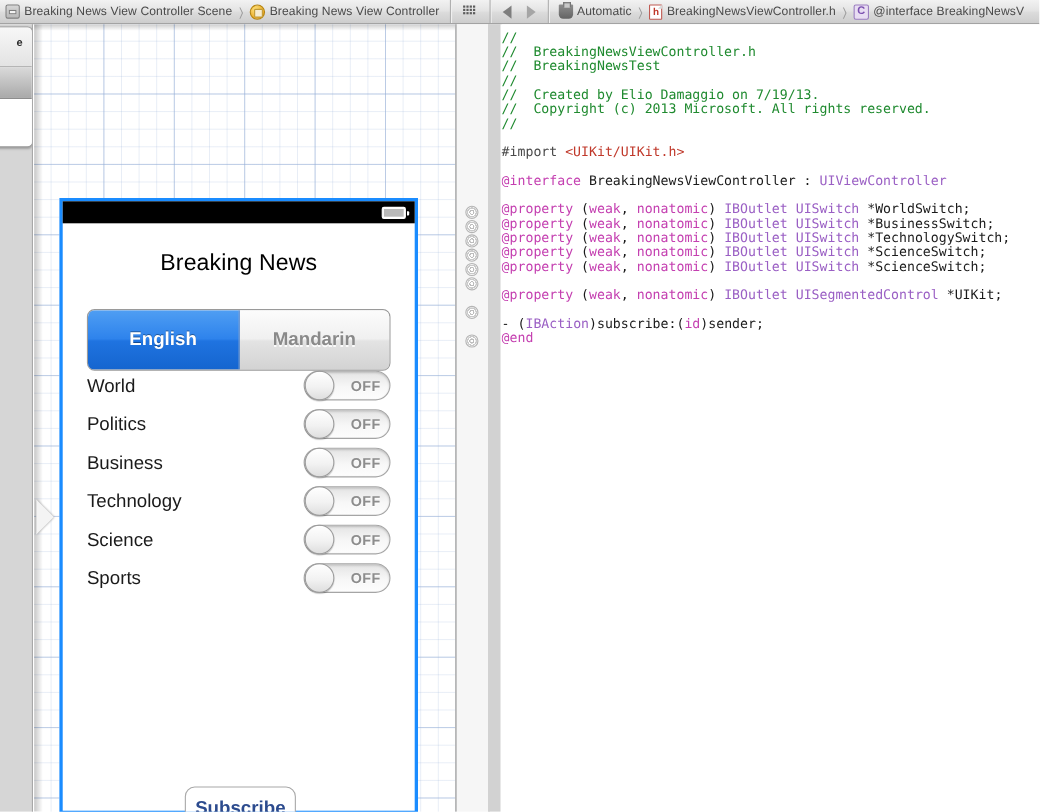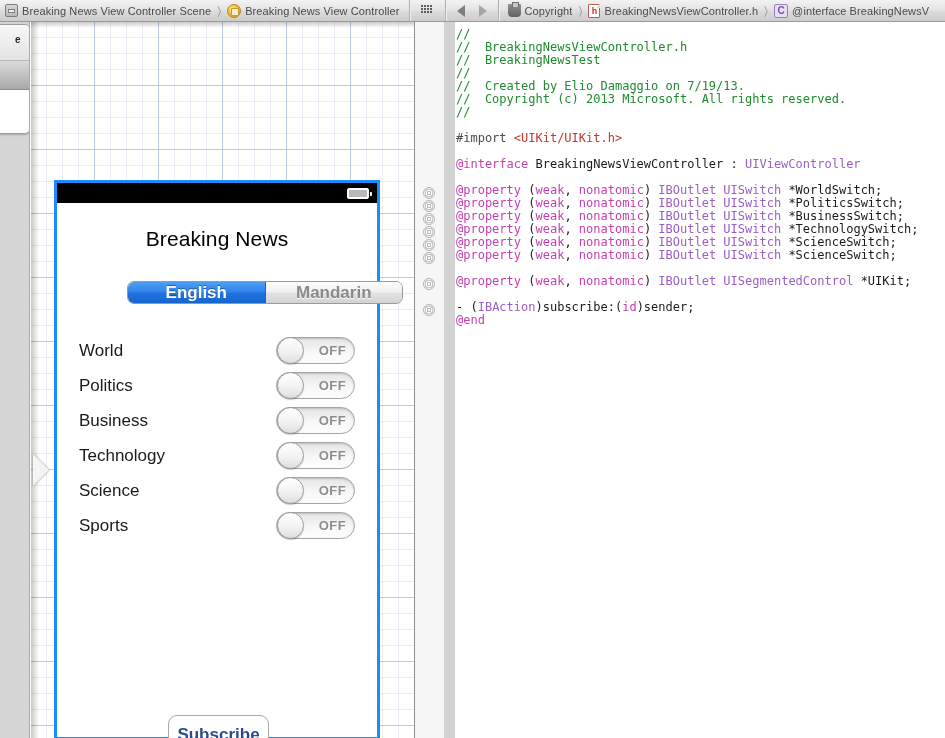--- a/index.html
+++ b/index.html
@@ -265,28 +265,27 @@
     font-size: 21px;
     color: #000;
     padding-top: 24px;
     letter-spacing: .1px;
   }
 
   
   .segmented {
     position: absolute;
     left: 22px; top: 78px;
-    width: 276px; height: 23px;
+    width: 276px; height: 56px;
     display: flex;
     border: 1px solid #9a9a9a;
     border-radius: 7px;
     box-sizing: border-box;
     overflow: hidden;
     background: linear-gradient(to bottom,#fdfdfd,#dedede);
-    margin-left: 48px;
   }
   .seg {
     flex: 1;
     display: flex;
     align-items: center;
     justify-content: center;
     font-size: 17px;
     font-weight: bold;
     color: #8a8a8a;
     border-right: 1px solid #a4a4a4;
@@ -457,21 +456,21 @@
       <span class="ic ic-tri left"></span>
     </div>
     <div class="nav-btn">
       <span class="ic ic-tri right"></span>
     </div>
 
     <div class="jb-divider"></div>
 
     <div class="jb-seg">
       <span class="ic ic-bucket"></span>
-      <span class="jb-label">Copyright</span>
+      <span class="jb-label">Automatic</span>
     </div>
     <span class="jb-sep">〉</span>
 
     <div class="jb-seg">
       <span class="ic ic-h">h</span>
       <span class="jb-label">BreakingNewsViewController.h</span>
     </div>
     <span class="jb-sep">〉</span>
 
     <div class="jb-seg">
@@ -587,21 +586,20 @@
       <div class="code-line"><span class="t-cmt">//</span></div>
       <div class="code-line"><span class="t-cmt">//  Created by Elio Damaggio on 7/19/13.</span></div>
       <div class="code-line"><span class="t-cmt">//  Copyright (c) 2013 Microsoft. All rights reserved.</span></div>
       <div class="code-line"><span class="t-cmt">//</span></div>
       <div class="code-line">&nbsp;</div>
       <div class="code-line"><span class="t-pre">#import </span><span class="t-str">&lt;UIKit/UIKit.h&gt;</span></div>
       <div class="code-line">&nbsp;</div>
       <div class="code-line"><span class="t-kw">@interface</span><span class="t-pln"> BreakingNewsViewController : </span><span class="t-type">UIViewController</span></div>
       <div class="code-line">&nbsp;</div>
       <div class="code-line"><span class="t-kw">@property</span><span class="t-pln"> (</span><span class="t-kw">weak</span><span class="t-pln">, </span><span class="t-kw">nonatomic</span><span class="t-pln">) </span><span class="t-type">IBOutlet</span><span class="t-pln"> </span><span class="t-type">UISwitch</span><span class="t-pln"> *WorldSwitch;</span></div>
-      <div class="code-line"><span class="t-kw">@property</span><span class="t-pln"> (</span><span class="t-kw">weak</span><span class="t-pln">, </span><span class="t-kw">nonatomic</span><span class="t-pln">) </span><span class="t-type">IBOutlet</span><span class="t-pln"> </span><span class="t-type">UISwitch</span><span class="t-pln"> *PoliticsSwitch;</span></div>
       <div class="code-line"><span class="t-kw">@property</span><span class="t-pln"> (</span><span class="t-kw">weak</span><span class="t-pln">, </span><span class="t-kw">nonatomic</span><span class="t-pln">) </span><span class="t-type">IBOutlet</span><span class="t-pln"> </span><span class="t-type">UISwitch</span><span class="t-pln"> *BusinessSwitch;</span></div>
       <div class="code-line"><span class="t-kw">@property</span><span class="t-pln"> (</span><span class="t-kw">weak</span><span class="t-pln">, </span><span class="t-kw">nonatomic</span><span class="t-pln">) </span><span class="t-type">IBOutlet</span><span class="t-pln"> </span><span class="t-type">UISwitch</span><span class="t-pln"> *TechnologySwitch;</span></div>
       <div class="code-line"><span class="t-kw">@property</span><span class="t-pln"> (</span><span class="t-kw">weak</span><span class="t-pln">, </span><span class="t-kw">nonatomic</span><span class="t-pln">) </span><span class="t-type">IBOutlet</span><span class="t-pln"> </span><span class="t-type">UISwitch</span><span class="t-pln"> *ScienceSwitch;</span></div>
       <div class="code-line"><span class="t-kw">@property</span><span class="t-pln"> (</span><span class="t-kw">weak</span><span class="t-pln">, </span><span class="t-kw">nonatomic</span><span class="t-pln">) </span><span class="t-type">IBOutlet</span><span class="t-pln"> </span><span class="t-type">UISwitch</span><span class="t-pln"> *ScienceSwitch;</span></div>
       <div class="code-line">&nbsp;</div>
       <div class="code-line"><span class="t-kw">@property</span><span class="t-pln"> (</span><span class="t-kw">weak</span><span class="t-pln">, </span><span class="t-kw">nonatomic</span><span class="t-pln">) </span><span class="t-type">IBOutlet</span><span class="t-pln"> </span><span class="t-type">UISegmentedControl</span><span class="t-pln"> *UIKit;</span></div>
       <div class="code-line">&nbsp;</div>
       <div class="code-line"><span class="t-pln">- (</span><span class="t-type">IBAction</span><span class="t-pln">)subscribe:(</span><span class="t-kw">id</span><span class="t-pln">)sender;</span></div>
       <div class="code-line"><span class="t-kw">@end</span></div>
     </div>

